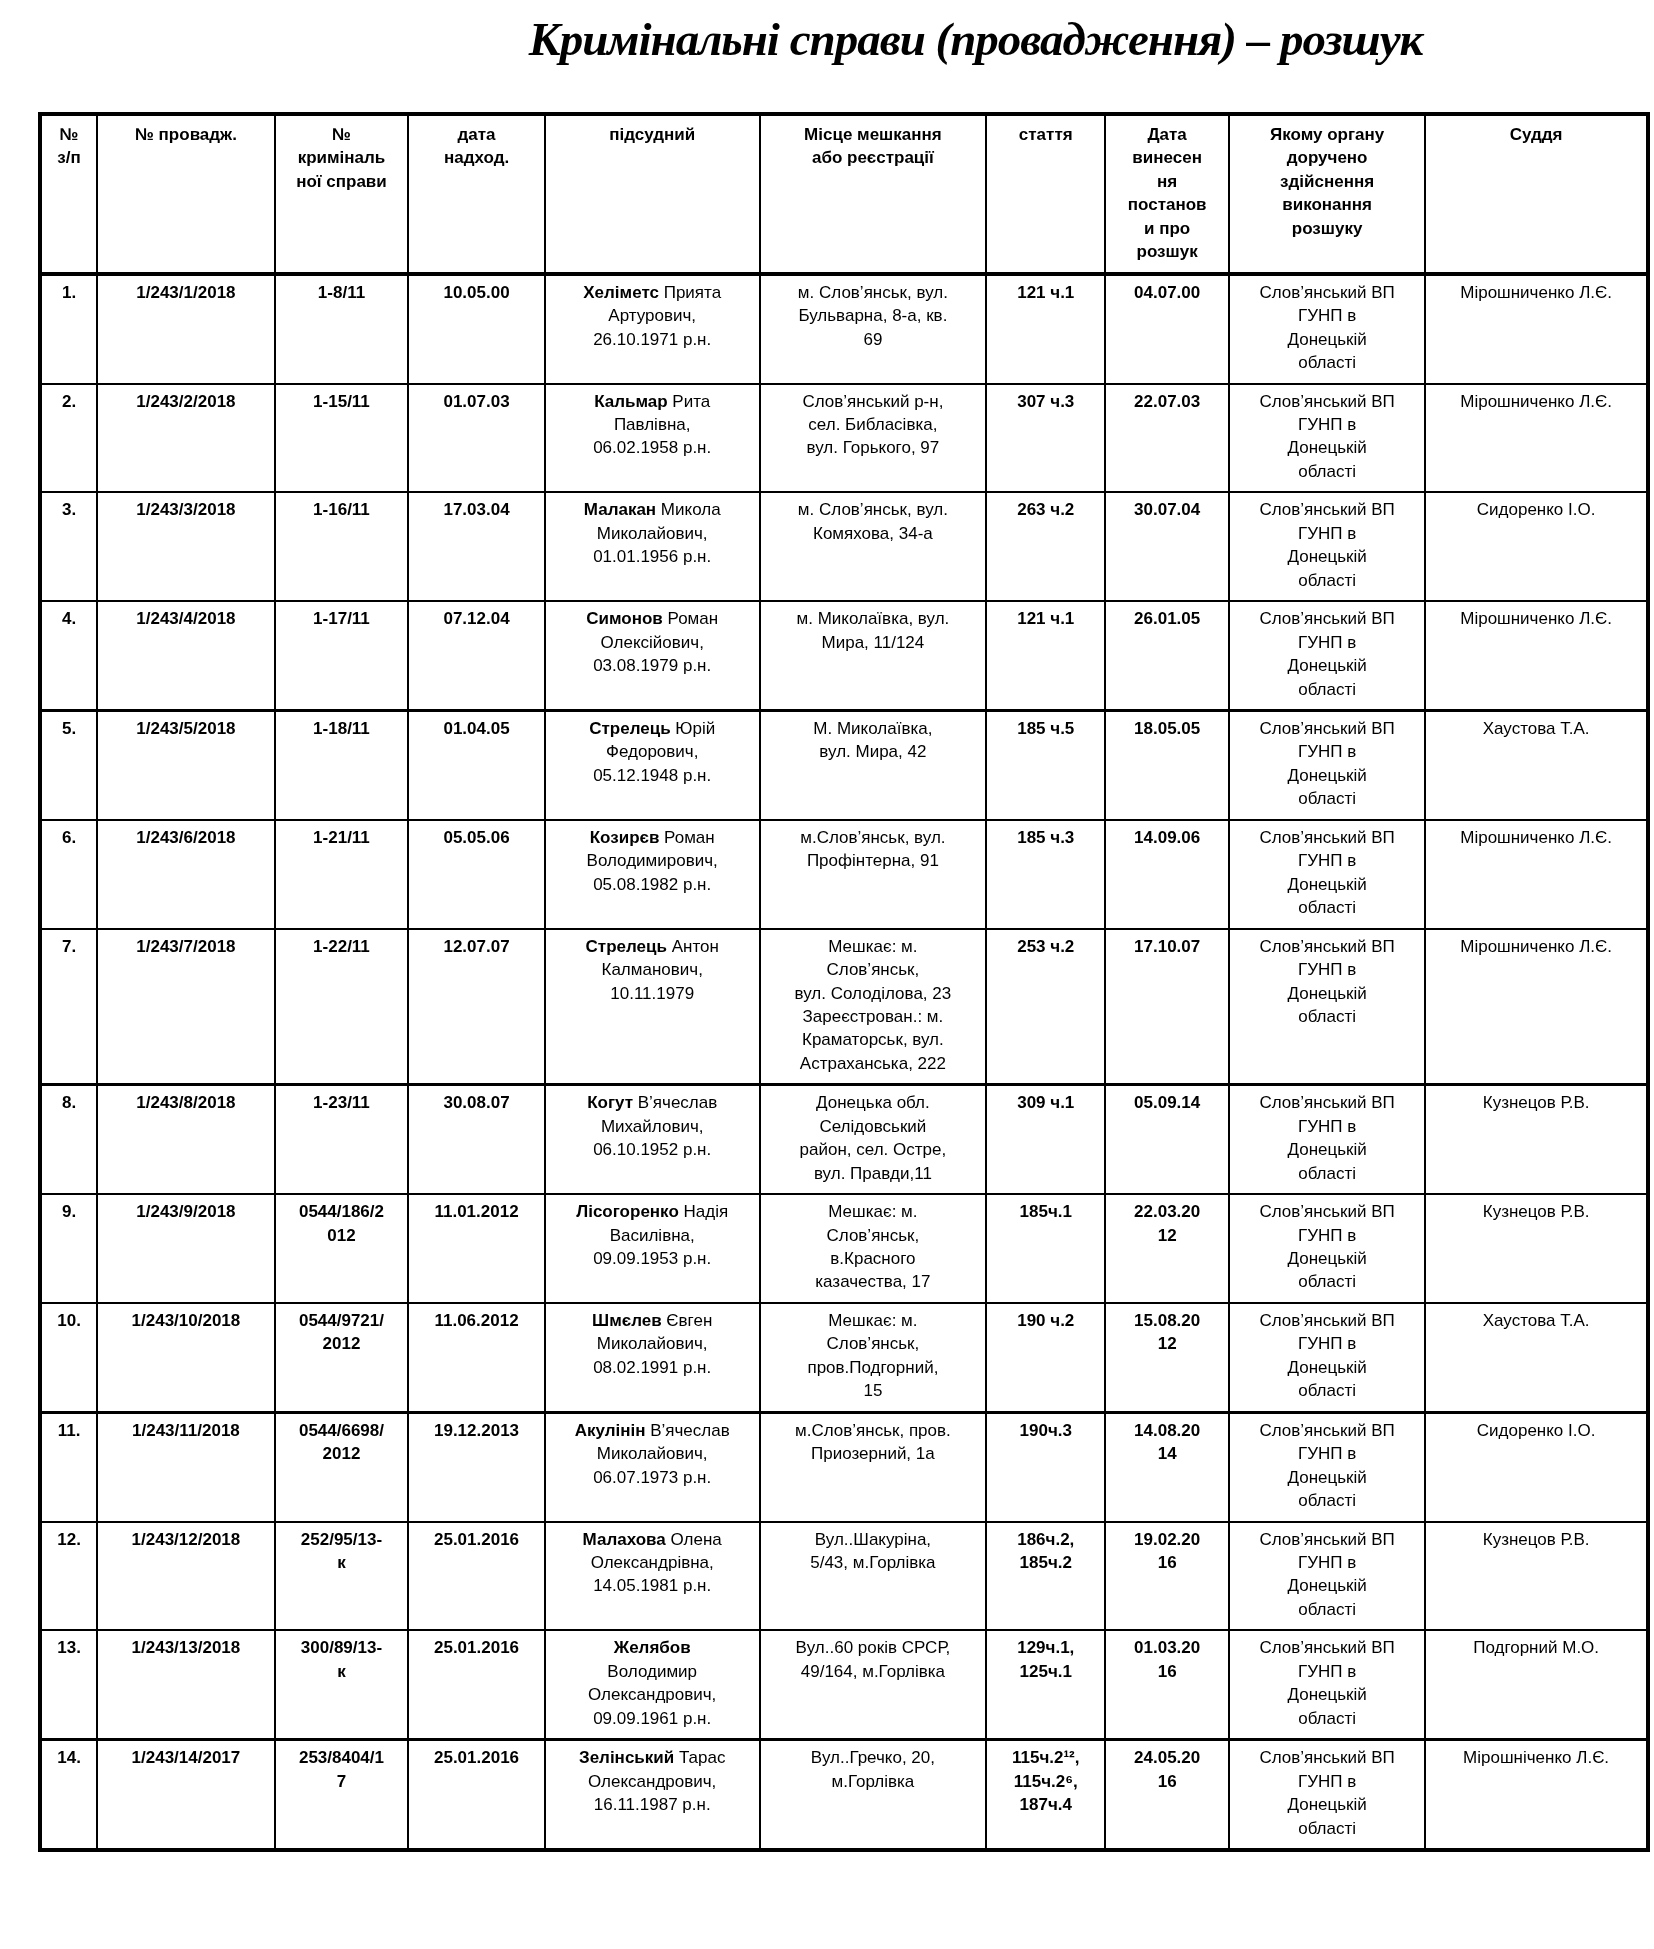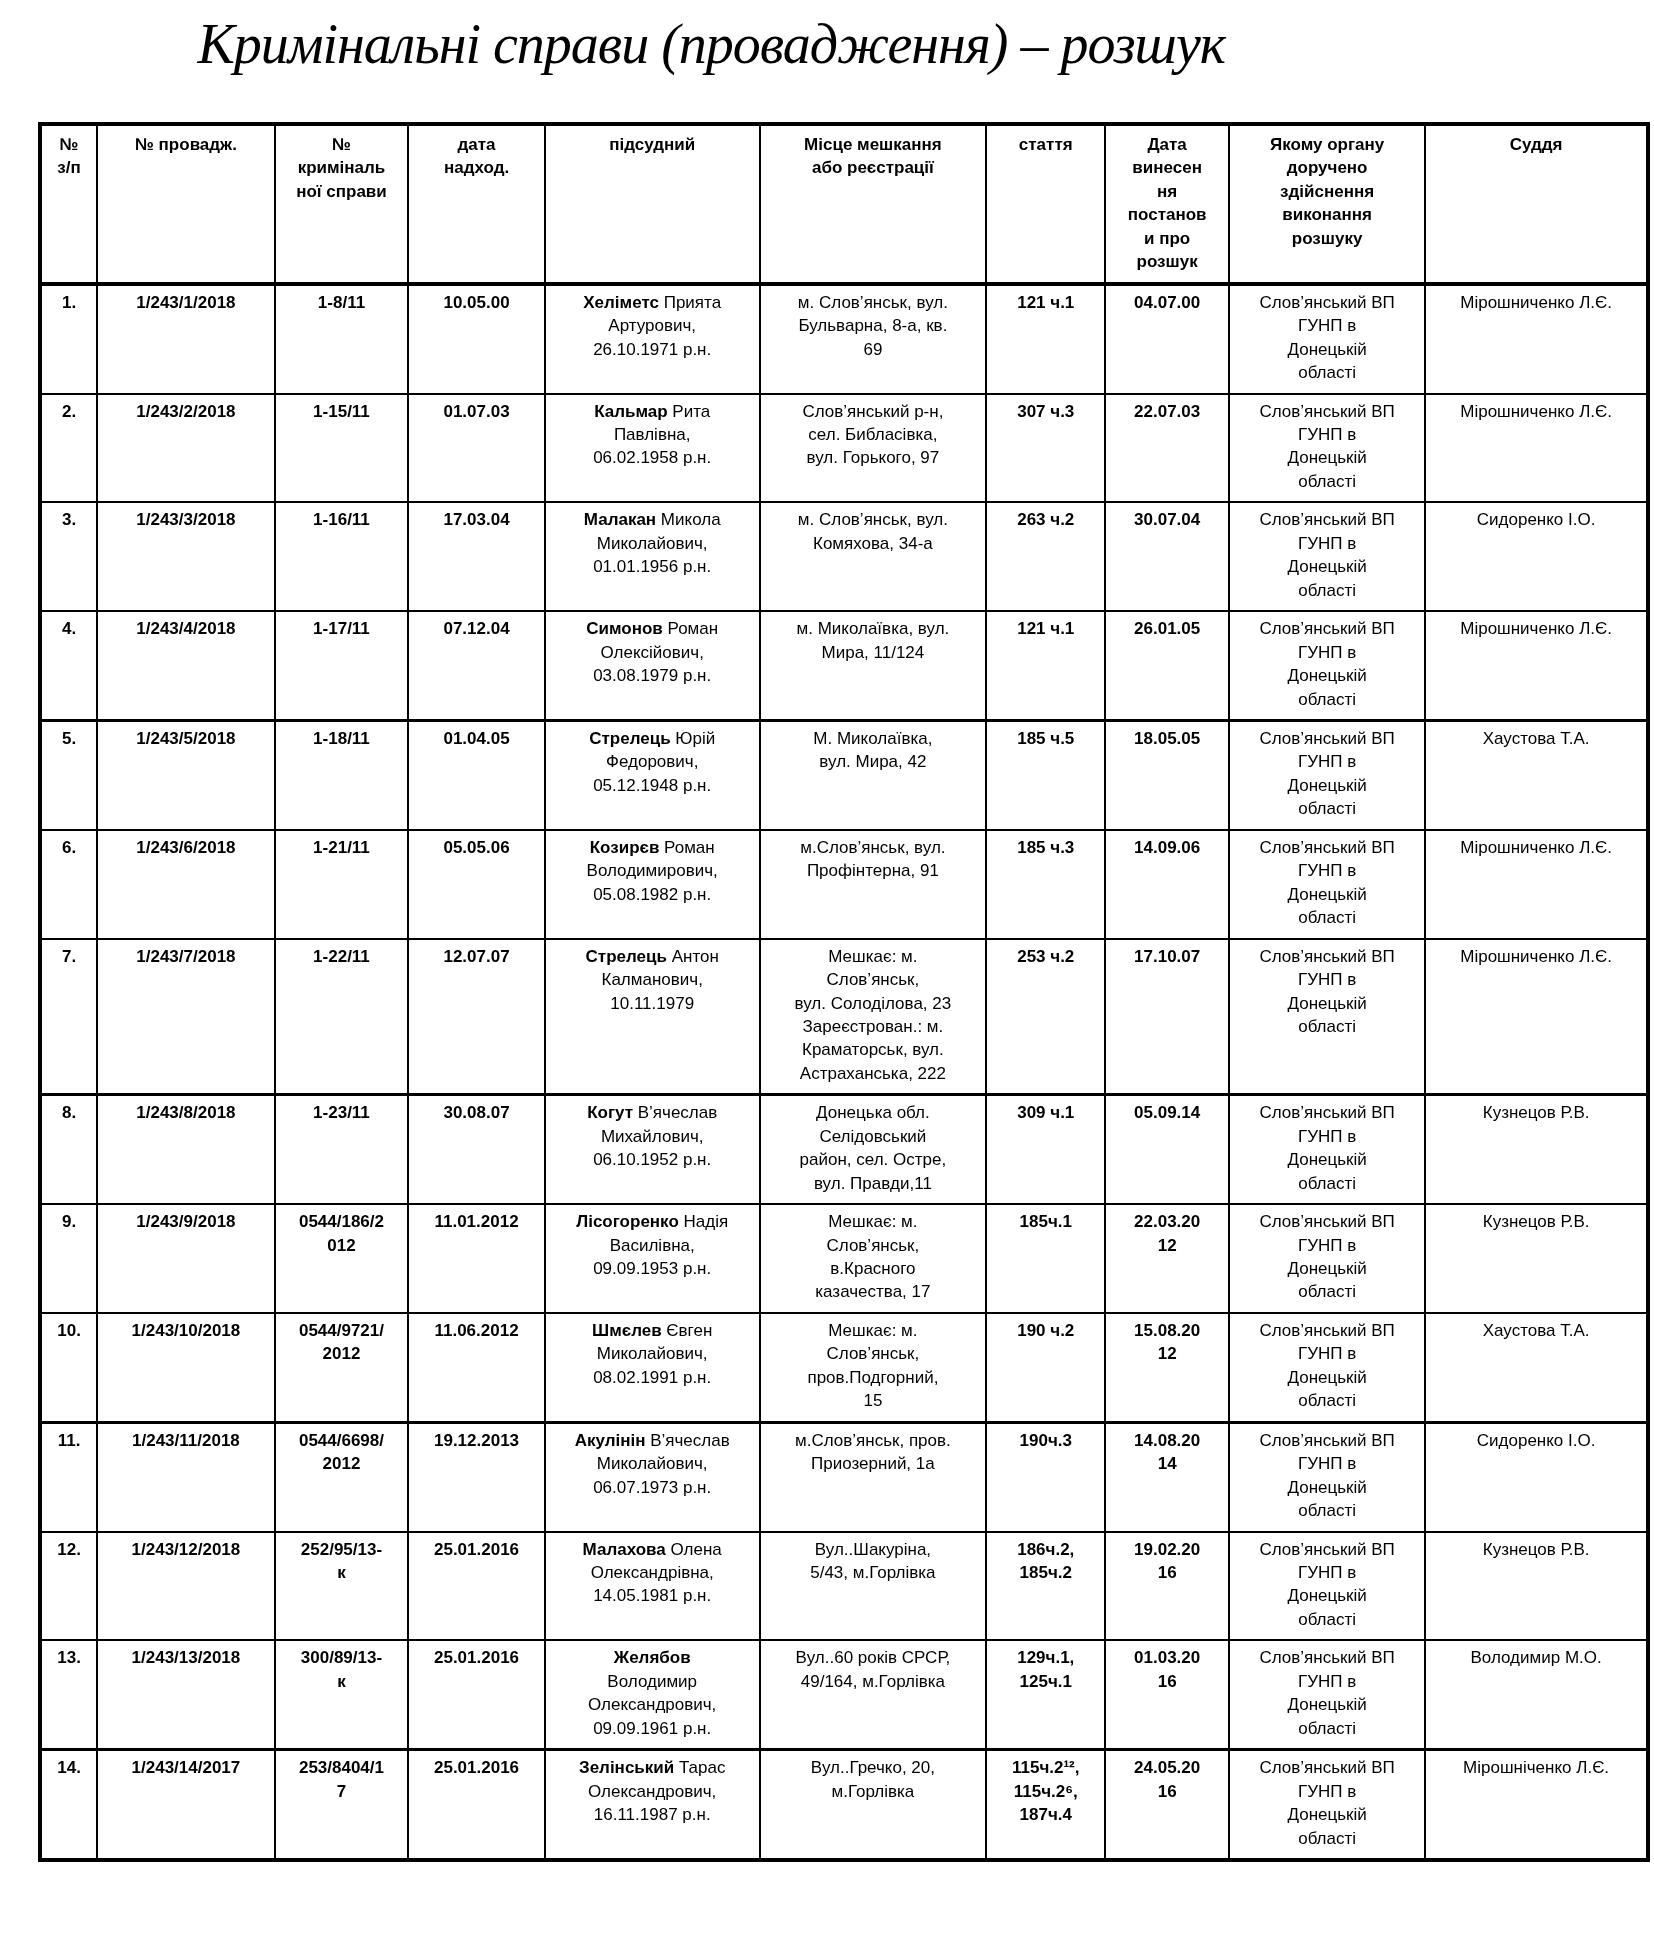--- a/index.html
+++ b/index.html
@@ -10,24 +10,24 @@
   }
   body {
     width: 1654px;
     min-height: 1949px;
     font-family: "Liberation Sans", "DejaVu Sans", sans-serif;
     box-sizing: border-box;
   }
   .doc-title {
     font-family: "Liberation Serif", "DejaVu Serif", serif;
     font-style: italic;
-    font-weight: normal;
-    font-size: 56px;
+    font-weight: bold;
+    font-size: 47px;
     letter-spacing: -1px;
-    text-align: center;
+    text-align: right;
     margin: 12px 14% 46px 0;
     white-space: nowrap;
   }
   table.case-table {
     border-collapse: collapse;
     table-layout: fixed;
     width: 1612px;
     margin-left: 38px;
     border: 4px solid #000;
   }
@@ -369,21 +369,21 @@
         <td class="c-addr">Вул..60 років СРСР,
 49/164, м.Горлівка</td>
         <td class="c-art">129ч.1,
 125ч.1</td>
         <td class="c-wdate">01.03.20
 16</td>
         <td class="c-auth">Слов’янський ВП
 ГУНП в
 Донецькій
 області</td>
-        <td class="c-judge">Володимир М.О.</td>
+        <td class="c-judge">Подгорний М.О.</td>
       </tr>
       <tr class="section-start">
         <td class="c-num">14.</td>
         <td class="c-case">1/243/14/2017</td>
         <td class="c-crim">253/8404/1
 7</td>
         <td class="c-date">25.01.2016</td>
         <td class="c-def"><b>Зелінський</b><span> Тарас
 Олександрович,
 16.11.1987 р.н.</span></td>

